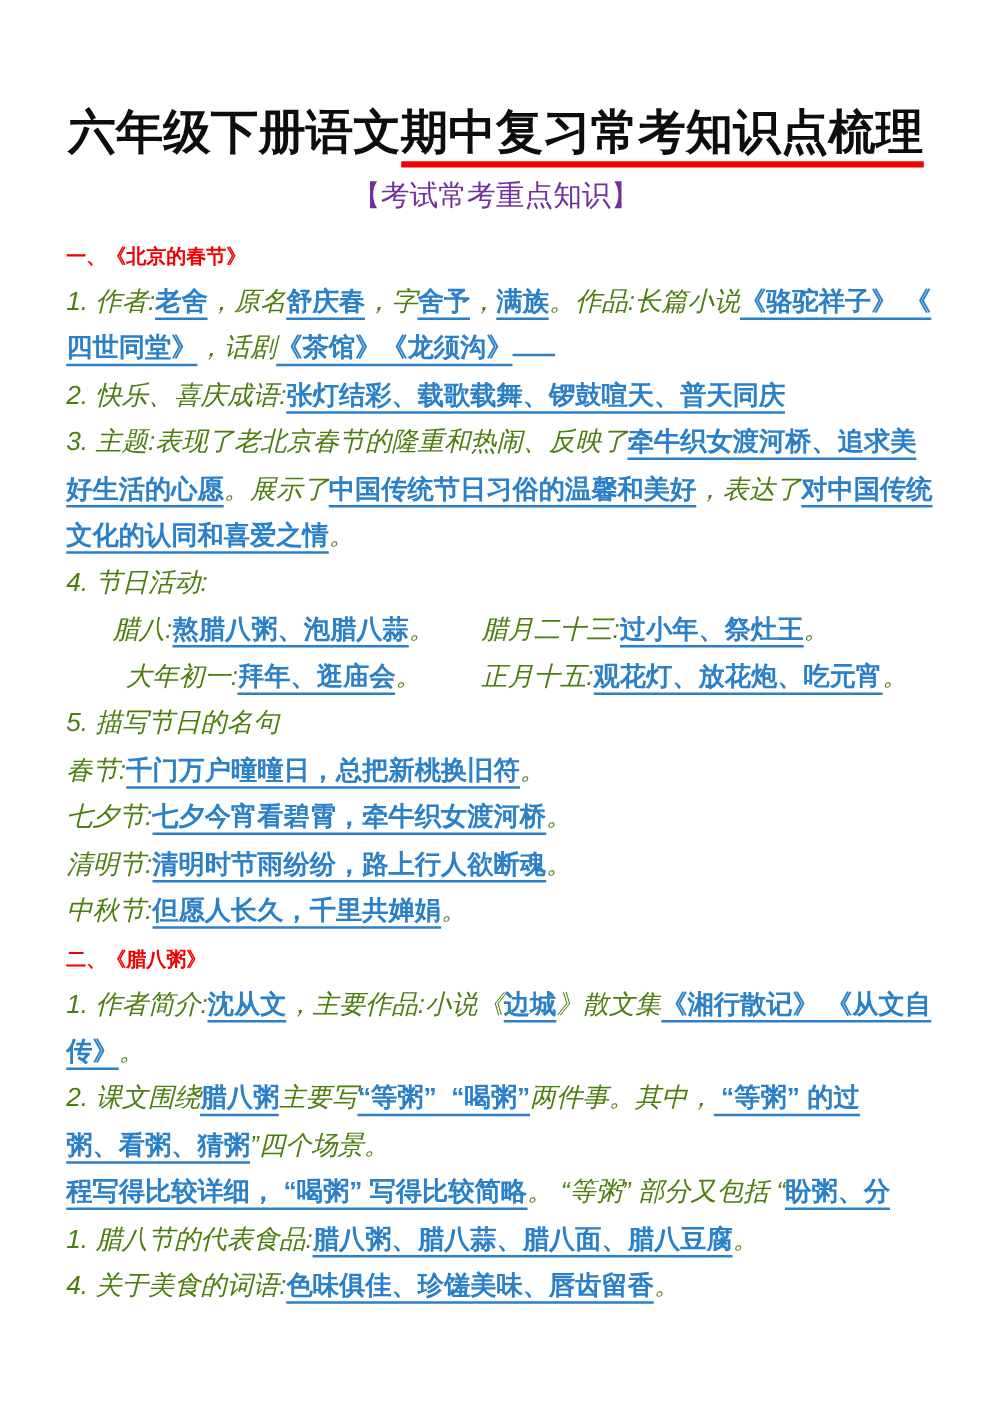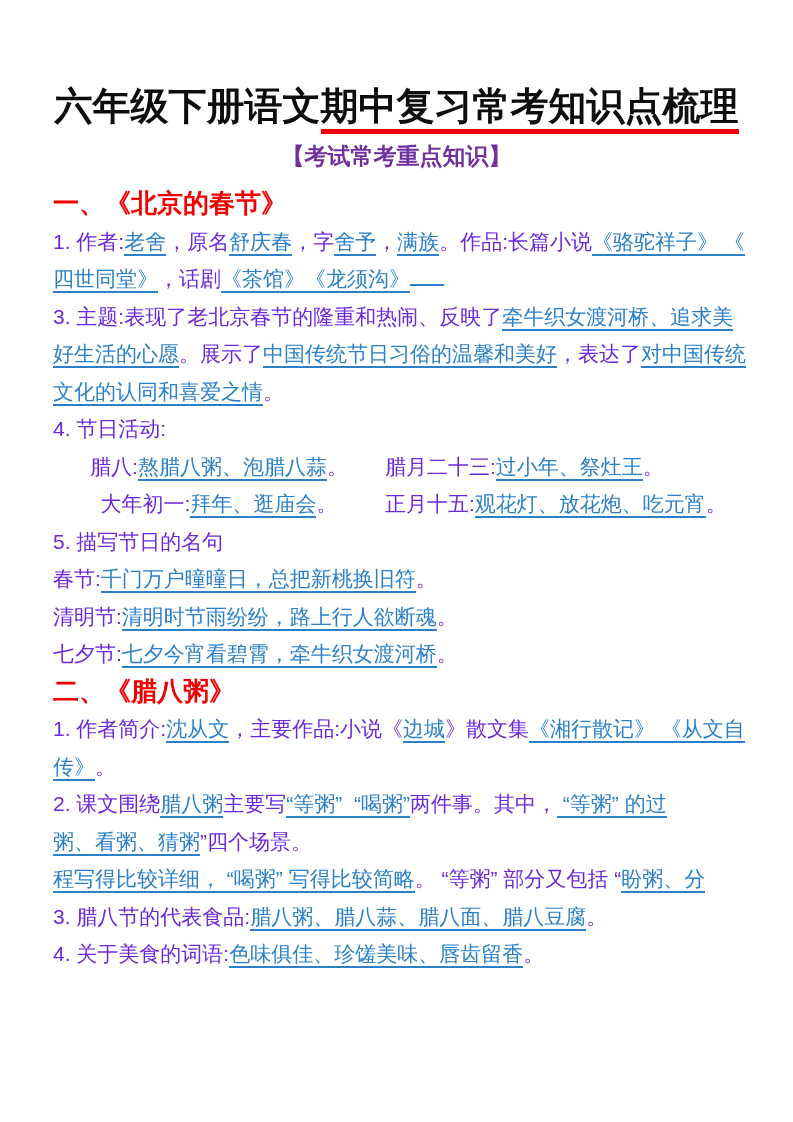--- a/index.html
+++ b/index.html
@@ -8,56 +8,58 @@
     font-family:"Liberation Sans","DejaVu Sans",sans-serif;
     color:#191919;overflow:hidden;
   }
   .page{box-sizing:border-box;width:793px;height:1122px;padding:54px 0 0 0;margin-top:28px;}
   .title{
     text-align:center;font-size:38px;font-weight:900;line-height:48px;
     color:#0d0d0d;white-space:nowrap;letter-spacing:0;
   }
   .title-u{border-bottom:5px solid var(--red,#f20000);padding-bottom:2px;}
   .subtitle{
-    text-align:center;font-size:23px;font-weight:bold;line-height:31px;
+    text-align:center;font-size:23px;font-weight:normal;line-height:31px;
     color:var(--purple,#7030a0);margin-top:11px;
   }
   .content{margin:13px 48px 0 53px;font-size:21px;}
   .line{height:37.5px;line-height:37.5px;white-space:nowrap;}
-  .seg-k{color:#6d28d9;}
+  .seg-k{color:#4d7c0f;font-style:italic;}
   .seg-b{
-    color:var(--blue,#2b80c8);font-weight:normal;
+    color:var(--blue,#2b80c8);font-weight:bold;
     border-bottom:2.5px solid var(--blue,#2b80c8);padding-bottom:1px;
   }
-  .seg-r{color:var(--red,#f20000);font-weight:bold;font-size:26px;}
+  .seg-r{color:var(--red,#f20000);font-weight:bold;font-size:16px;}
   .blank{display:inline-block;height:1em;}
   .col-left{display:inline-block;width:332px;text-align:center;}
 </style>
 </head>
 <body>
 
 <div class="page">
   <div class="title"><span>六年级下册语文</span><span class="title-u">期中复习常考知识点梳理</span></div>
   <div class="subtitle">【考试常考重点知识】</div>
   <div class="content" id="content">
       <div class="line"><span class="seg-r">一、《北京的春节》</span></div>
       <div class="line"><span class="seg-k">1. 作者:</span><span class="seg-b">老舍</span><span class="seg-k">，原名</span><span class="seg-b">舒庆春</span><span class="seg-k">，字</span><span class="seg-b">舍予</span><span class="seg-k">，</span><span class="seg-b">满族</span><span class="seg-k">。作品:长篇小说</span><span class="seg-b">《骆驼祥子》&nbsp;《</span></div>
       <div class="line"><span class="seg-b">四世同堂》</span><span class="seg-k">，话剧</span><span class="seg-b">《茶馆》《龙须沟》</span><span class="seg-b blank" style="width: 34px;"></span></div>
+      <div class="line"><span class="seg-k">2. 快乐、喜庆成语:</span><span class="seg-b">张灯结彩、载歌载舞、锣鼓喧天、普天同庆</span></div>
       <div class="line"><span class="seg-k">3. 主题:表现了老北京春节的隆重和热闹、反映了</span><span class="seg-b">牵牛织女渡河桥、追求美</span></div>
       <div class="line"><span class="seg-b">好生活的心愿</span><span class="seg-k">。展示了</span><span class="seg-b">中国传统节日习俗的温馨和美好</span><span class="seg-k">，表达了</span><span class="seg-b">对中国传统</span></div>
       <div class="line"><span class="seg-b">文化的认同和喜爱之情</span><span class="seg-k">。</span></div>
       <div class="line"><span class="seg-k">4. 节日活动:</span></div>
       <div class="line"><span class="col-left"><span class="seg-k">腊八:</span><span class="seg-b">熬腊八粥、泡腊八蒜</span><span class="seg-k">。</span></span><span class="seg-k">腊月二十三:</span><span class="seg-b">过小年、祭灶王</span><span class="seg-k">。</span></div>
       <div class="line"><span class="col-left"><span class="seg-k">大年初一:</span><span class="seg-b">拜年、逛庙会</span><span class="seg-k">。</span></span><span class="seg-k">正月十五:</span><span class="seg-b">观花灯、放花炮、吃元宵</span><span class="seg-k">。</span></div>
       <div class="line"><span class="seg-k">5. 描写节日的名句</span></div>
       <div class="line"><span class="seg-k">春节:</span><span class="seg-b">千门万户曈曈日，总把新桃换旧符</span><span class="seg-k">。</span></div>
+      <div class="line"><span class="seg-k">七夕节:</span><span class="seg-b">七夕今宵看碧霄，牵牛织女渡河桥</span><span class="seg-k">。</span></div>
       <div class="line"><span class="seg-k">清明节:</span><span class="seg-b">清明时节雨纷纷，路上行人欲断魂</span><span class="seg-k">。</span></div>
-      <div class="line"><span class="seg-k">七夕节:</span><span class="seg-b">七夕今宵看碧霄，牵牛织女渡河桥</span><span class="seg-k">。</span></div>
+      <div class="line"><span class="seg-k">中秋节:</span><span class="seg-b">但愿人长久，千里共婵娟</span><span class="seg-k">。</span></div>
       <div class="line"><span class="seg-r">二、《腊八粥》</span></div>
       <div class="line"><span class="seg-k">1. 作者简介:</span><span class="seg-b">沈从文</span><span class="seg-k">，主要作品:小说《</span><span class="seg-b">边城</span><span class="seg-k">》散文集</span><span class="seg-b">《湘行散记》&nbsp;《从文自</span></div>
       <div class="line"><span class="seg-b">传》</span><span class="seg-k">。</span></div>
       <div class="line"><span class="seg-k">2. 课文围绕</span><span class="seg-b">腊八粥</span><span class="seg-k">主要写</span><span class="seg-b">“等粥”&nbsp;&nbsp;“喝粥”</span><span class="seg-k">两件事。其中，</span><span class="seg-b">&nbsp;“等粥”&nbsp;的过</span></div>
       <div class="line"><span class="seg-b">粥、看粥、猜粥</span><span class="seg-k">”四个场景。</span></div>
       <div class="line"><span class="seg-b">程写得比较详细，&nbsp;“喝粥”&nbsp;写得比较简略</span><span class="seg-k">。&nbsp;“等粥”&nbsp;部分又包括&nbsp;“</span><span class="seg-b">盼粥、分</span></div>
-      <div class="line"><span class="seg-k">3. 腊八节的代表食品:</span><span class="seg-b">腊八粥、腊八蒜、腊八面、腊八豆腐</span><span class="seg-k">。</span></div>
+      <div class="line"><span class="seg-k">1. 腊八节的代表食品:</span><span class="seg-b">腊八粥、腊八蒜、腊八面、腊八豆腐</span><span class="seg-k">。</span></div>
       <div class="line"><span class="seg-k">4. 关于美食的词语:</span><span class="seg-b">色味俱佳、珍馐美味、唇齿留香</span><span class="seg-k">。</span></div>
     </div>
 </div>
 
 </body></html>

